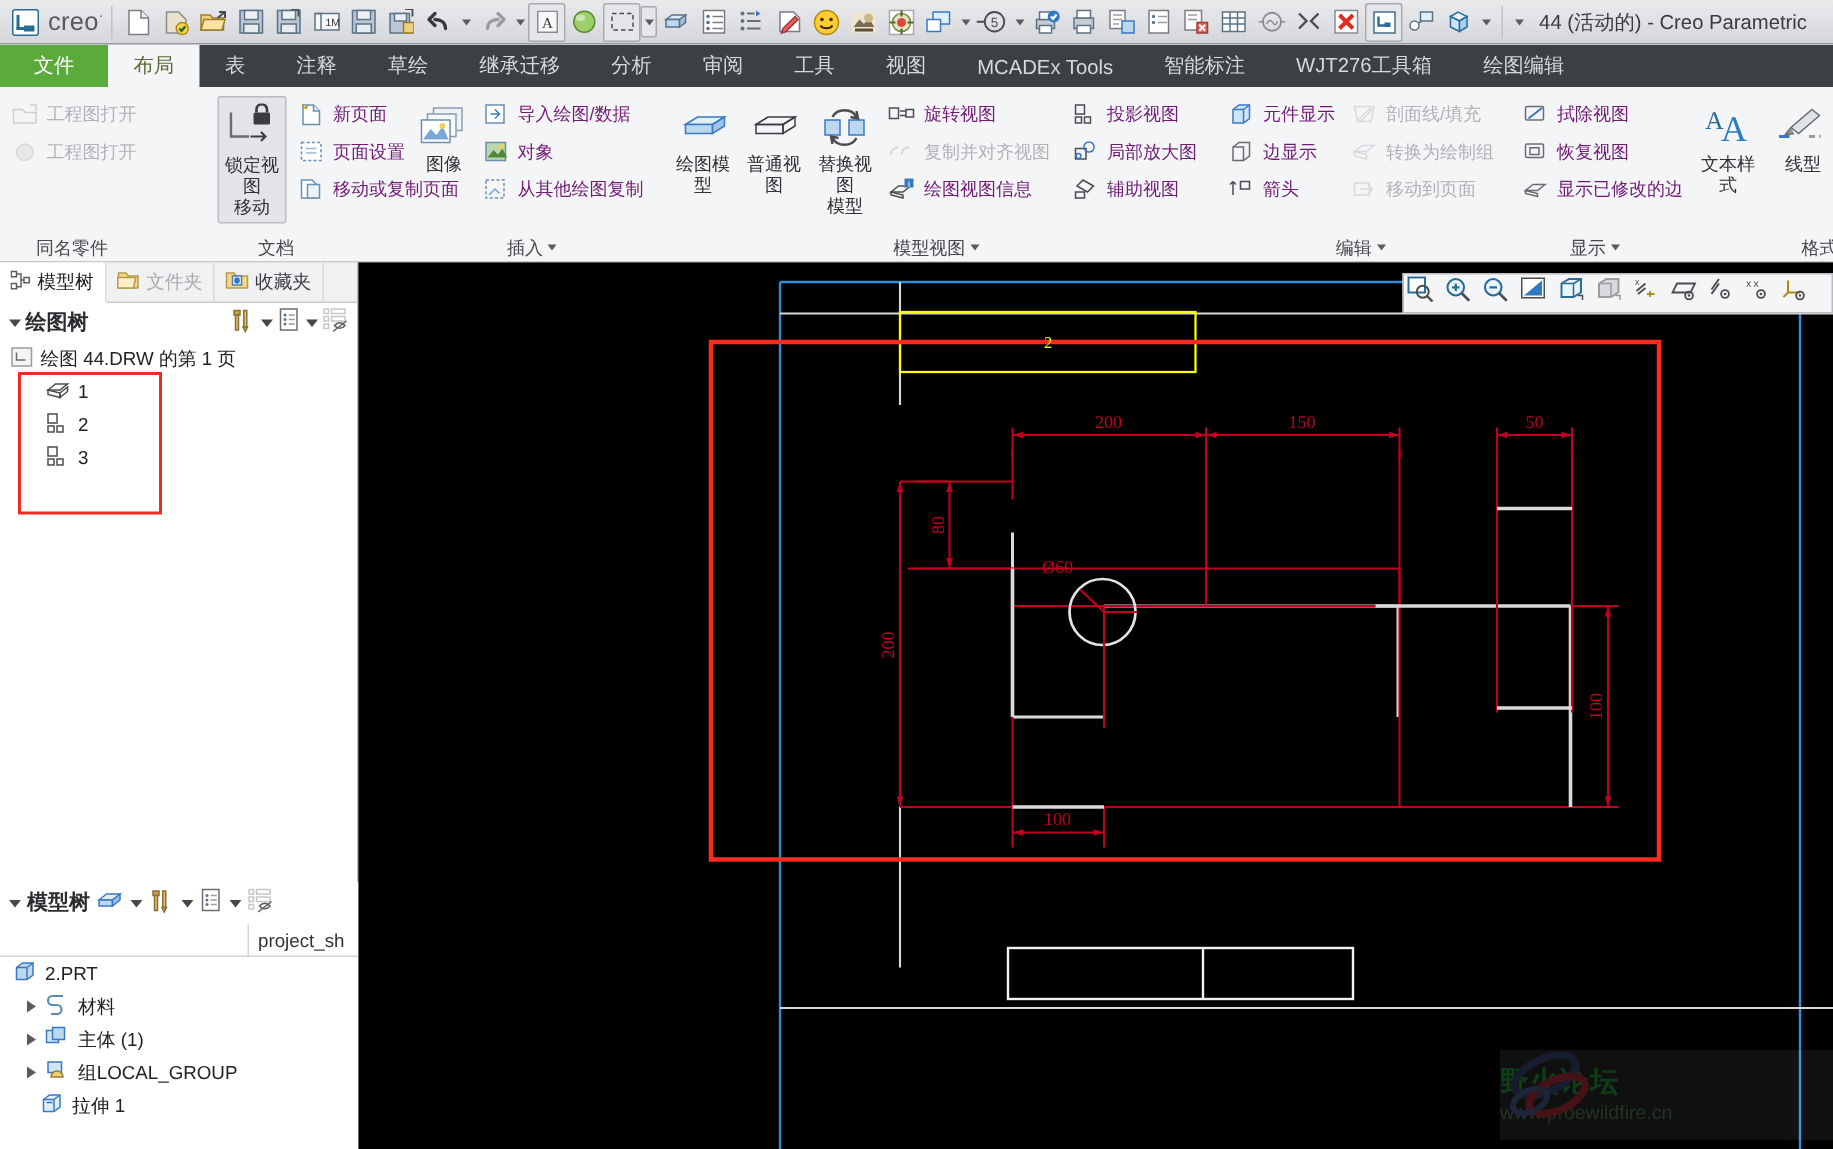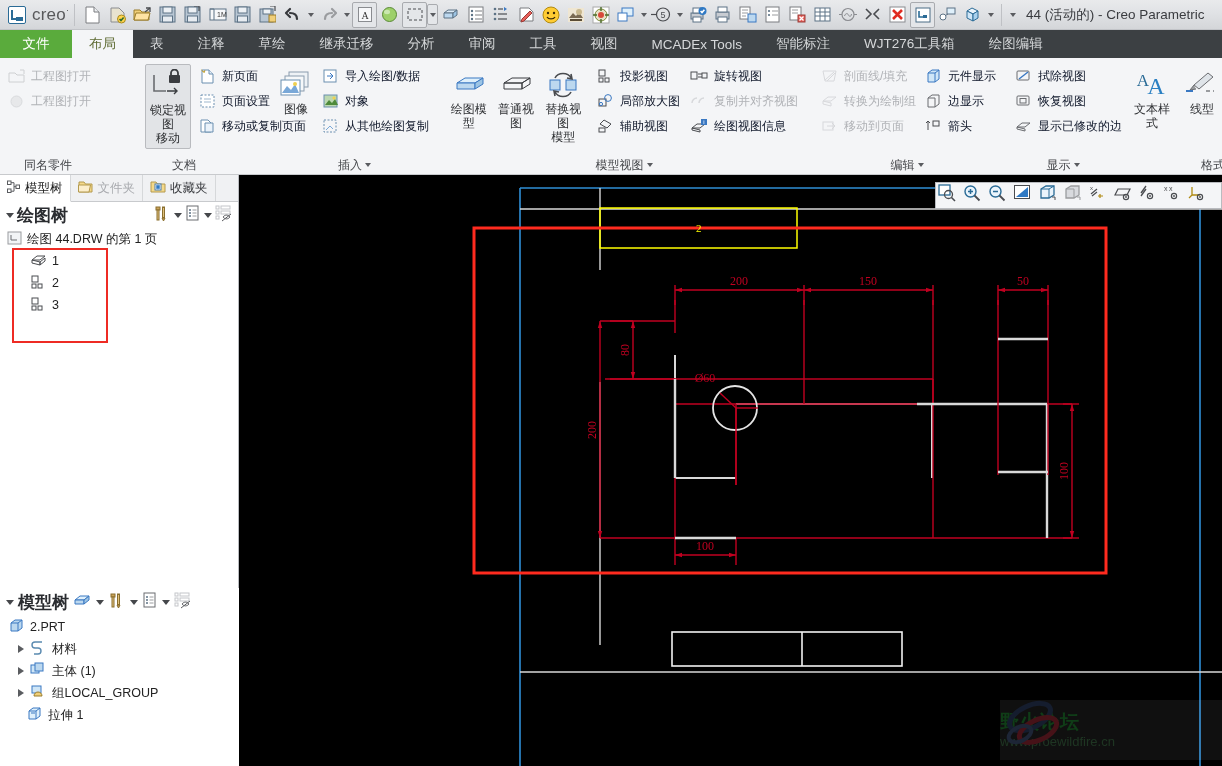--- a/index.html
+++ b/index.html
@@ -87,21 +87,21 @@
   .bigbtn {
     display: flex; flex-direction: column; align-items: center; justify-content: flex-start;
     width: 58px; padding: 3px 2px; font-size: 12px; color: #2f3134; text-align: center; line-height: 1.15;
   }
   .bigbtn .bi { height: 36px; display: flex; align-items: center; justify-content: center; }
   .bigbtn.sel { background: #e2e4e7; border: 1px solid #b9bbbf; border-radius: 2px; margin-left: 41px; }
 
   .smallcol { display: flex; flex-direction: column; gap: 1px; }
   .smallbtn {
     display: flex; align-items: center; gap: 5px; padding: 2px 5px 2px 3px;
-    font-size: 12px; color: #0f172a; white-space: nowrap; height: 24px;
+    font-size: 12px; color: #701a75; white-space: nowrap; height: 24px;
   }
   .smallbtn .si { width: 19px; height: 19px; display: flex; align-items: center; justify-content: center; flex: none; }
   .dim { color: #b0b2b6; }
   .dim svg { opacity: .42; }
 
   
   .leftpanel {
     position: absolute; left: 0; top: 175px; width: 239px; height: 591px;
     background: #fff; border-right: 1px solid #b9bbbf;
   }
@@ -110,21 +110,21 @@
     display: flex; align-items: center; gap: 4px; padding: 0 7px; font-size: 12.5px;
     color: #3a3c40; border-right: 1px solid #d6d8da; white-space: nowrap;
   }
   .ptab.active { background: #fff; border-bottom: 1px solid #fff; margin-bottom: -1px; color: #222; }
   .ptab.ghost { color: #a9abaf; }
 
   .ptoolbar {
     display: flex; align-items: center; gap: 3px; height: 26px; padding: 0 6px;
     background: #fff;
   }
-  .ptitle { font-weight: bold; font-size: 17px; color: #2a2c30; }
+  .ptitle { font-weight: bold; font-size: 14px; color: #2a2c30; }
   .tri-down { width:0;height:0;border-left:4px solid transparent;border-right:4px solid transparent;border-top:5px solid #45474b; }
   .spacer { flex: 1; }
 
   .treerow { display: flex; align-items: center; gap: 5px; padding: 1px 0 1px 8px; font-size: 12.5px; color: #222; height: 22px; }
   .indent1 { padding-left: 30px; }
   .indent2 { padding-left: 18px; }
 
   .redbox {
     position: absolute; left: 12px; top: 73px; width: 96px; height: 95px;
     border: 2px solid #ee2b24; pointer-events: none;
@@ -615,51 +615,20 @@
               <svg width="40" height="34" viewBox="0 0 40 34">
                 <rect x="7" y="12" width="10" height="10" fill="#bcd8ef" stroke="#3a78c2"></rect>
                 <rect x="23" y="12" width="10" height="10" fill="#bcd8ef" stroke="#3a78c2"></rect>
                 <path d="M12 10c3-6 13-6 16 0M28 6l1 5-5-1" stroke="#4a4c50" stroke-width="1.6" fill="none"></path>
                 <path d="M28 24c-3 6-13 6-16 0M12 28l-1-5 5 1" stroke="#4a4c50" stroke-width="1.6" fill="none"></path>
               </svg>
             </span>
           <span>替换视图</span>
           <span>模型</span>
         </div>
-        <div class="smallcol" style="margin-left:6px">
-          <div class="smallbtn">
-            <span class="si">
-                <svg width="17" height="16" viewBox="0 0 17 16">
-                  <rect x="2" y="2" width="6" height="6" fill="none" stroke="#4a4c50"></rect>
-                  <rect x="2" y="10" width="4" height="4" fill="none" stroke="#4a4c50"></rect>
-                  <rect x="8" y="10" width="4" height="4" fill="none" stroke="#4a4c50"></rect>
-                </svg>
-              </span>
-            <span>投影视图</span>
-          </div>
-          <div class="smallbtn">
-            <span class="si">
-                <svg width="17" height="16" viewBox="0 0 17 16">
-                  <rect x="2" y="6" width="7" height="7" fill="none" stroke="#4a4c50"></rect>
-                  <circle cx="11" cy="5" r="3.4" fill="none" stroke="#3a78c2"></circle>
-                  <circle cx="4" cy="11" r="1.6" fill="none" stroke="#3a78c2"></circle>
-                </svg>
-              </span>
-            <span>局部放大图</span>
-          </div>
-          <div class="smallbtn">
-            <span class="si">
-                <svg width="17" height="16" viewBox="0 0 17 16">
-                  <path d="M3 6l4-4 7 4-4 4z" fill="none" stroke="#4a4c50"></path>
-                  <rect x="2" y="10" width="6" height="4" fill="none" stroke="#4a4c50"></rect>
-                </svg>
-              </span>
-            <span>辅助视图</span>
-          </div>
-        </div>
         <div class="smallcol" style="margin-left:2px">
           <div class="smallbtn">
             <span class="si">
                 <svg width="18" height="16" viewBox="0 0 18 16">
                   <rect x="1" y="4" width="6" height="7" fill="none" stroke="#4a4c50"></rect>
                   <path d="M8 6h4M8 9h4" stroke="#4a4c50"></path>
                   <rect x="12" y="5" width="5" height="5" fill="none" stroke="#4a4c50"></rect>
                 </svg>
               </span>
             <span>旋转视图</span>
@@ -677,30 +646,90 @@
                 <svg width="18" height="16" viewBox="0 0 18 16">
                   <path d="M2 10l5-4h8l-5 4z" fill="none" stroke="#4a4c50"></path>
                   <path d="M2 10v2l8 2v-2z" fill="none" stroke="#4a4c50"></path>
                   <rect x="11" y="1" width="6" height="6" fill="#3a78c2"></rect>
                   <text x="14" y="6.4" font-size="6" fill="#fff" text-anchor="middle" font-family="Liberation Sans">i</text>
                 </svg>
               </span>
             <span>绘图视图信息</span>
           </div>
         </div>
+        <div class="smallcol" style="margin-left:6px">
+          <div class="smallbtn">
+            <span class="si">
+                <svg width="17" height="16" viewBox="0 0 17 16">
+                  <rect x="2" y="2" width="6" height="6" fill="none" stroke="#4a4c50"></rect>
+                  <rect x="2" y="10" width="4" height="4" fill="none" stroke="#4a4c50"></rect>
+                  <rect x="8" y="10" width="4" height="4" fill="none" stroke="#4a4c50"></rect>
+                </svg>
+              </span>
+            <span>投影视图</span>
+          </div>
+          <div class="smallbtn">
+            <span class="si">
+                <svg width="17" height="16" viewBox="0 0 17 16">
+                  <rect x="2" y="6" width="7" height="7" fill="none" stroke="#4a4c50"></rect>
+                  <circle cx="11" cy="5" r="3.4" fill="none" stroke="#3a78c2"></circle>
+                  <circle cx="4" cy="11" r="1.6" fill="none" stroke="#3a78c2"></circle>
+                </svg>
+              </span>
+            <span>局部放大图</span>
+          </div>
+          <div class="smallbtn">
+            <span class="si">
+                <svg width="17" height="16" viewBox="0 0 17 16">
+                  <path d="M3 6l4-4 7 4-4 4z" fill="none" stroke="#4a4c50"></path>
+                  <rect x="2" y="10" width="6" height="4" fill="none" stroke="#4a4c50"></rect>
+                </svg>
+              </span>
+            <span>辅助视图</span>
+          </div>
+        </div>
       </div>
       <div class="rgroup-label">
         <span>模型视图</span>
         <span class="drop-caret"></span>
       </div>
     </div>
     <div class="rgroup-sep"></div>
 
     <div class="rgroup" style="width:192px">
       <div class="rgroup-body">
+        <div class="smallcol">
+          <div class="smallbtn">
+            <span class="si">
+                <svg width="17" height="16" viewBox="0 0 17 16">
+                  <path d="M3 5l4-3h7v9l-4 3H3z" fill="#cfe6f7" stroke="#3a78c2"></path>
+                  <path d="M3 5h7v9M10 5l4-3" stroke="#3a78c2" fill="none"></path>
+                </svg>
+              </span>
+            <span>元件显示</span>
+          </div>
+          <div class="smallbtn">
+            <span class="si">
+                <svg width="17" height="16" viewBox="0 0 17 16">
+                  <path d="M3 5l4-3h7v9l-4 3H3z" fill="none" stroke="#6a6c70"></path>
+                  <path d="M3 5h7v9" stroke="#6a6c70" fill="none"></path>
+                </svg>
+              </span>
+            <span>边显示</span>
+          </div>
+          <div class="smallbtn">
+            <span class="si">
+                <svg width="17" height="16" viewBox="0 0 17 16">
+                  <rect x="8" y="3" width="6" height="5" fill="none" stroke="#4a4c50"></rect>
+                  <path d="M3 3v9M3 3l2 2M3 3L1 5" stroke="#4a4c50" fill="none"></path>
+                </svg>
+              </span>
+            <span>箭头</span>
+          </div>
+        </div>
         <div class="smallcol" style="margin-left:2px">
           <div class="smallbtn dim">
             <span class="si">
                 <svg width="17" height="16" viewBox="0 0 17 16">
                   <path d="M2 3h13l-2 10H4z" fill="none" stroke="#b0b2b6"></path>
                   <path d="M4 12L13 4M6 13l8-8" stroke="#b0b2b6"></path>
                 </svg>
               </span>
             <span>剖面线/填充</span>
           </div>
@@ -714,49 +743,20 @@
             <span>转换为绘制组</span>
           </div>
           <div class="smallbtn dim">
             <span class="si">
                 <svg width="17" height="16" viewBox="0 0 17 16">
                   <rect x="2" y="4" width="10" height="8" fill="none" stroke="#b0b2b6"></rect>
                   <path d="M6 8h8M11 5l3 3-3 3" stroke="#b0b2b6" fill="none"></path>
                 </svg>
               </span>
             <span>移动到页面</span>
-          </div>
-        </div>
-        <div class="smallcol">
-          <div class="smallbtn">
-            <span class="si">
-                <svg width="17" height="16" viewBox="0 0 17 16">
-                  <path d="M3 5l4-3h7v9l-4 3H3z" fill="#cfe6f7" stroke="#3a78c2"></path>
-                  <path d="M3 5h7v9M10 5l4-3" stroke="#3a78c2" fill="none"></path>
-                </svg>
-              </span>
-            <span>元件显示</span>
-          </div>
-          <div class="smallbtn">
-            <span class="si">
-                <svg width="17" height="16" viewBox="0 0 17 16">
-                  <path d="M3 5l4-3h7v9l-4 3H3z" fill="none" stroke="#6a6c70"></path>
-                  <path d="M3 5h7v9" stroke="#6a6c70" fill="none"></path>
-                </svg>
-              </span>
-            <span>边显示</span>
-          </div>
-          <div class="smallbtn">
-            <span class="si">
-                <svg width="17" height="16" viewBox="0 0 17 16">
-                  <rect x="8" y="3" width="6" height="5" fill="none" stroke="#4a4c50"></rect>
-                  <path d="M3 3v9M3 3l2 2M3 3L1 5" stroke="#4a4c50" fill="none"></path>
-                </svg>
-              </span>
-            <span>箭头</span>
           </div>
         </div>
       </div>
       <div class="rgroup-label">
         <span>编辑</span>
         <span class="drop-caret"></span>
       </div>
     </div>
     <div class="rgroup-sep"></div>
 
@@ -951,20 +951,24 @@
               <rect x="1" y="1" width="3" height="3" fill="none" stroke="#c4c6ca"></rect>
               <rect x="1" y="6" width="3" height="3" fill="none" stroke="#c4c6ca"></rect>
               <rect x="1" y="11" width="3" height="3" fill="none" stroke="#c4c6ca"></rect>
               <rect x="6" y="1" width="9" height="3" fill="none" stroke="#c4c6ca"></rect>
               <rect x="6" y="6" width="9" height="3" fill="none" stroke="#c4c6ca"></rect>
               <path d="M8 12c2-2.5 5-2.5 7 0-2 2.5-5 2.5-7 0z" fill="none" stroke="#5a5c60"></path>
               <path d="M7 16l9-7" stroke="#5a5c60"></path>
             </svg></span>
       </div>
 
+      <div class="mtree-cols">
+        <div class="mtree-col1"></div>
+        <div class="mtree-col2">project_sh</div>
+      </div>
 
       <div class="treerow" style="padding-left:8px">
         <span><svg width="17" height="15" viewBox="0 0 17 15">
               <path d="M3 5l4-3h7v8l-4 3H3z" fill="#bcd8ef" stroke="#3a78c2"></path>
               <path d="M3 5h7v8M10 5l4-3" stroke="#3a78c2" fill="none"></path>
             </svg></span>
         <span>2.PRT</span>
       </div>
       <div class="treerow indent2">
         <span class="expander"></span>

